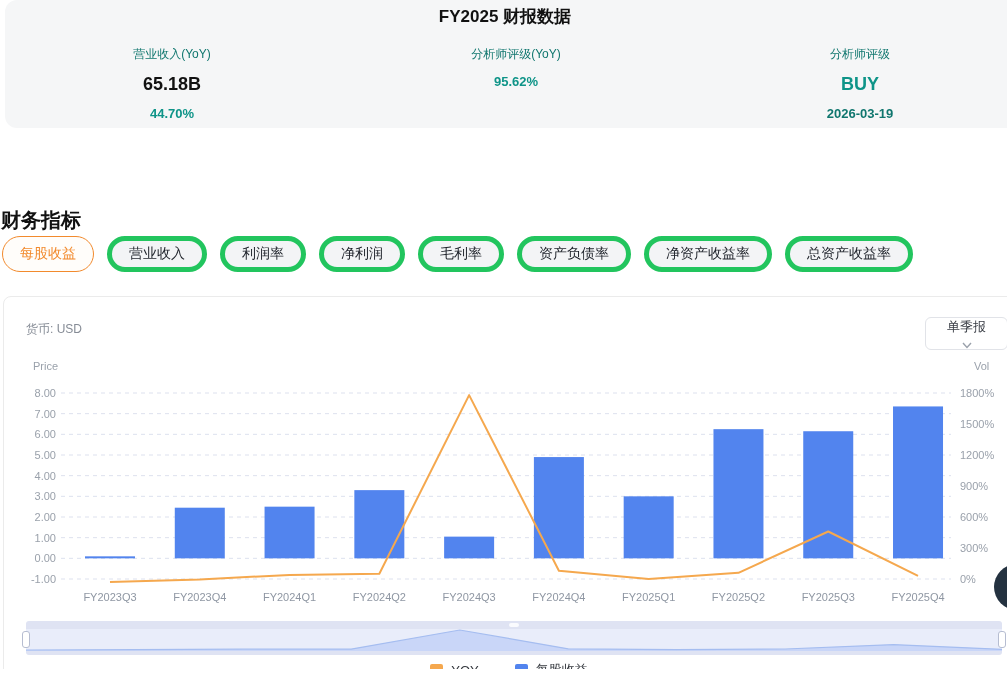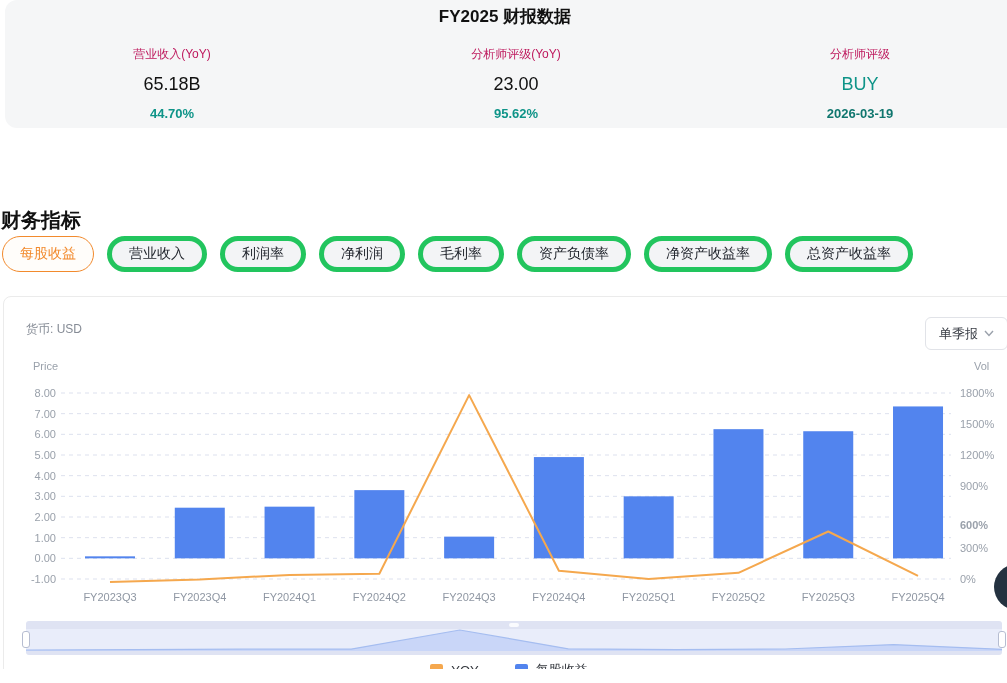--- a/index.html
+++ b/index.html
@@ -5,39 +5,39 @@
   html,body{margin:0;padding:0;background:#fff;}
   #canvas{position:relative;width:1007px;height:669px;overflow:hidden;background:#fff;
           font-family:"Liberation Sans",sans-serif;color:#15171a;}
 
   
   .header-card{position:absolute;left:5px;top:0;width:1014px;height:128px;
                background:#f5f6f7;border-radius:12px;}
   .page-title{position:absolute;left:0;right:14px;top:5px;text-align:center;
               font-size:17px;font-weight:bold;color:#111;}
   .metric-col{position:absolute;top:46px;width:220px;text-align:center;}
-  .metric-label{font-size:12px;color:#be185d;}
-  .metric-value{margin-top:11px;font-size:18px;font-weight:normal;color:#111;}
+  .metric-label{font-size:12px;color:#0f766e;}
+  .metric-value{margin-top:11px;font-size:18px;font-weight:bold;color:#111;}
   .metric-sub{margin-top:11px;font-size:13px;font-weight:600;}
 
   
   .section-title{position:absolute;left:1px;top:190px;font-size:20px;font-weight:bold;color:#111;}
   .tabs-row{position:absolute;left:2px;top:236px;display:flex;gap:13px;}
   .tab-pill{height:36px;padding:0 17px;display:flex;align-items:center;border-radius:18px;
             background:#f3f4f6;border:5px solid #22c55e;font-size:14px;color:#1d2129;
             cursor:pointer;white-space:nowrap;box-sizing:border-box;}
   .tab-pill.active{background:#fffdfa;border:1px solid #f28a2d;color:#f28a2d;}
 
   
   .chart-card{position:absolute;left:3px;top:296px;width:1012px;height:398px;background:#fff;
               border:1px solid #ebebeb;border-radius:8px;box-sizing:border-box;}
   .currency-label{position:absolute;left:22px;top:24px;font-size:12px;color:#858b95;}
   .period-btn{position:absolute;left:921px;top:20px;width:81px;height:31px;background:#fff;
               border:1px solid #e1e3e8;border-radius:6px;display:flex;align-items:center;
-              justify-content:center;gap:6px;font-size:13px;color:#383c44;cursor:pointer;}
+              justify-content:center;gap:6px;font-size:13px;color:#383c44;cursor:pointer;flex-direction:column;}
   .axis-title{position:absolute;top:63px;font-size:11px;color:#9aa1ab;}
   #plot-svg{position:absolute;left:0;top:0;}
   .ytick-left{position:absolute;width:42px;left:10px;text-align:right;font-size:11px;
               color:#9aa1ab;transform:translateY(-50%);}
   .ytick-right{position:absolute;left:956px;font-size:11px;color:#9aa1ab;transform:translateY(-50%);}
   .xtick{position:absolute;top:294px;width:90px;text-align:center;font-size:11px;color:#8f97a3;}
 
   
   .brush{position:absolute;left:22px;top:324px;width:976px;height:34px;}
   .brush-rail-top{position:absolute;left:0;top:0;width:100%;height:8px;background:#dfe3f3;
@@ -68,21 +68,20 @@
   <section class="header-card">
     <div class="page-title">FY2025 财报数据</div>
     <div id="metrics">
         <div class="metric-col" style="left: 57px;">
           <div class="metric-label">营业收入(YoY)</div>
           <div class="metric-value" style="color:#111">65.18B</div>
           <div class="metric-sub" style="color:#0e9488">44.70%</div>
         </div>
         <div class="metric-col" style="left: 401px;">
           <div class="metric-label">分析师评级(YoY)</div>
-          <div class="metric-value" style="color:#111">23.00</div>
           <div class="metric-sub" style="color:#0e9488">95.62%</div>
         </div>
         <div class="metric-col" style="left: 745px;">
           <div class="metric-label">分析师评级</div>
           <div class="metric-value" style="color:#0e9488">BUY</div>
           <div class="metric-sub" style="color:#0f766e">2026-03-19</div>
         </div>
       </div>
   </section>
 
@@ -144,21 +143,21 @@
         <div class="ytick-left" style="top: 220px;">2.00</div>
         <div class="ytick-left" style="top: 240.667px;">1.00</div>
         <div class="ytick-left" style="top: 261.333px;">0.00</div>
         <div class="ytick-left" style="top: 282px;">-1.00</div>
       </div>
     <div id="yticks-right">
         <div class="ytick-right" style="top: 96px;">1800%</div>
         <div class="ytick-right" style="top: 127px;">1500%</div>
         <div class="ytick-right" style="top: 158px;">1200%</div>
         <div class="ytick-right" style="top: 189px;">900%</div>
-        <div class="ytick-right" style="top: 228px; font-weight: bold;">600%</div>
+        <div class="ytick-right" style="top: 220px;">600%</div>
         <div class="ytick-right" style="top: 251px;">300%</div>
         <div class="ytick-right" style="top: 282px;">0%</div>
       </div>
     <div id="xticks">
         <div class="xtick" style="left: 61px;">FY2023Q3</div>
         <div class="xtick" style="left: 150.78px;">FY2023Q4</div>
         <div class="xtick" style="left: 240.56px;">FY2024Q1</div>
         <div class="xtick" style="left: 330.34px;">FY2024Q2</div>
         <div class="xtick" style="left: 420.12px;">FY2024Q3</div>
         <div class="xtick" style="left: 509.9px;">FY2024Q4</div>

